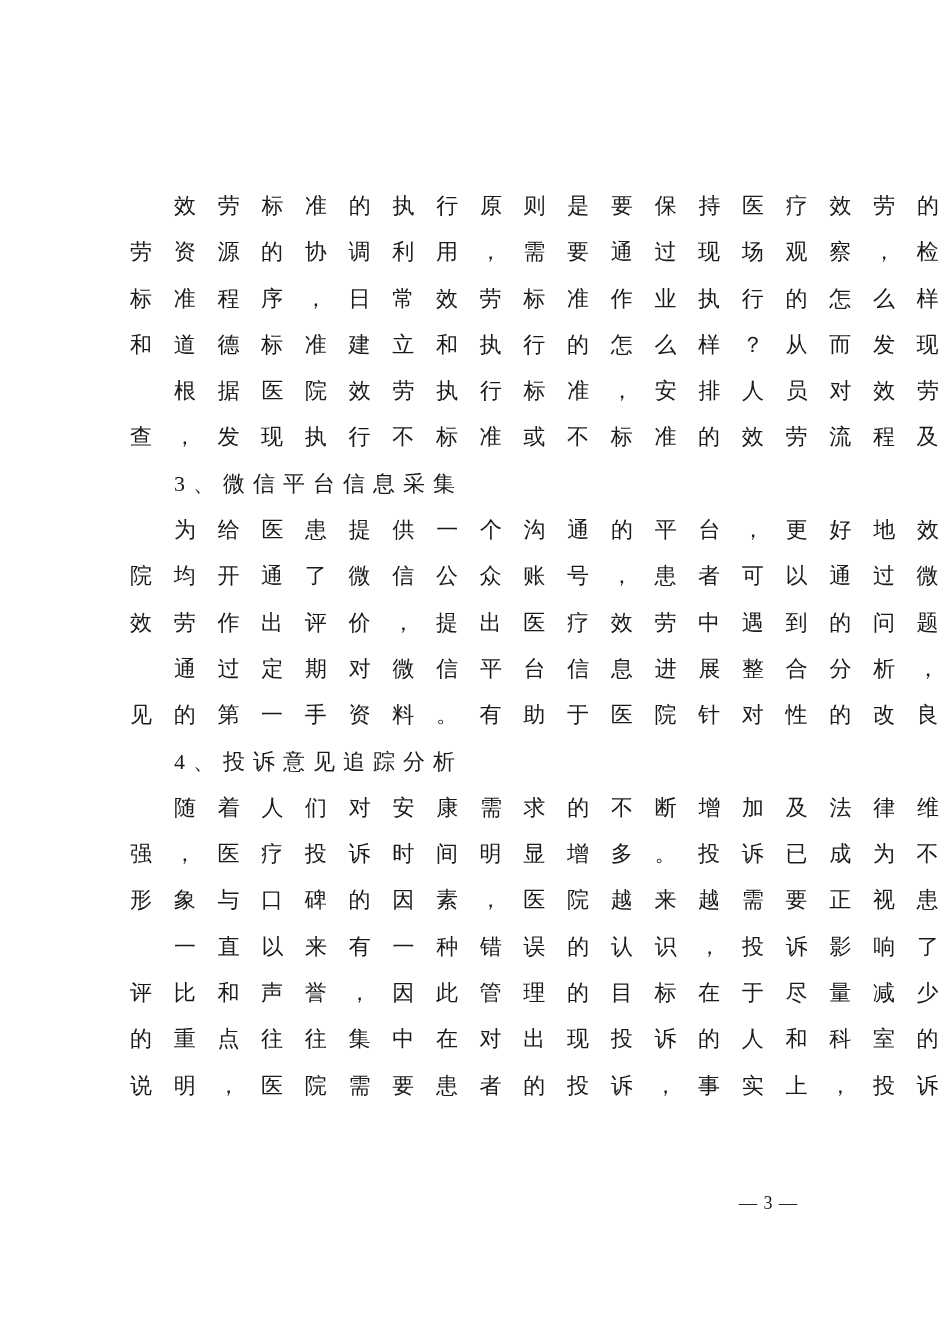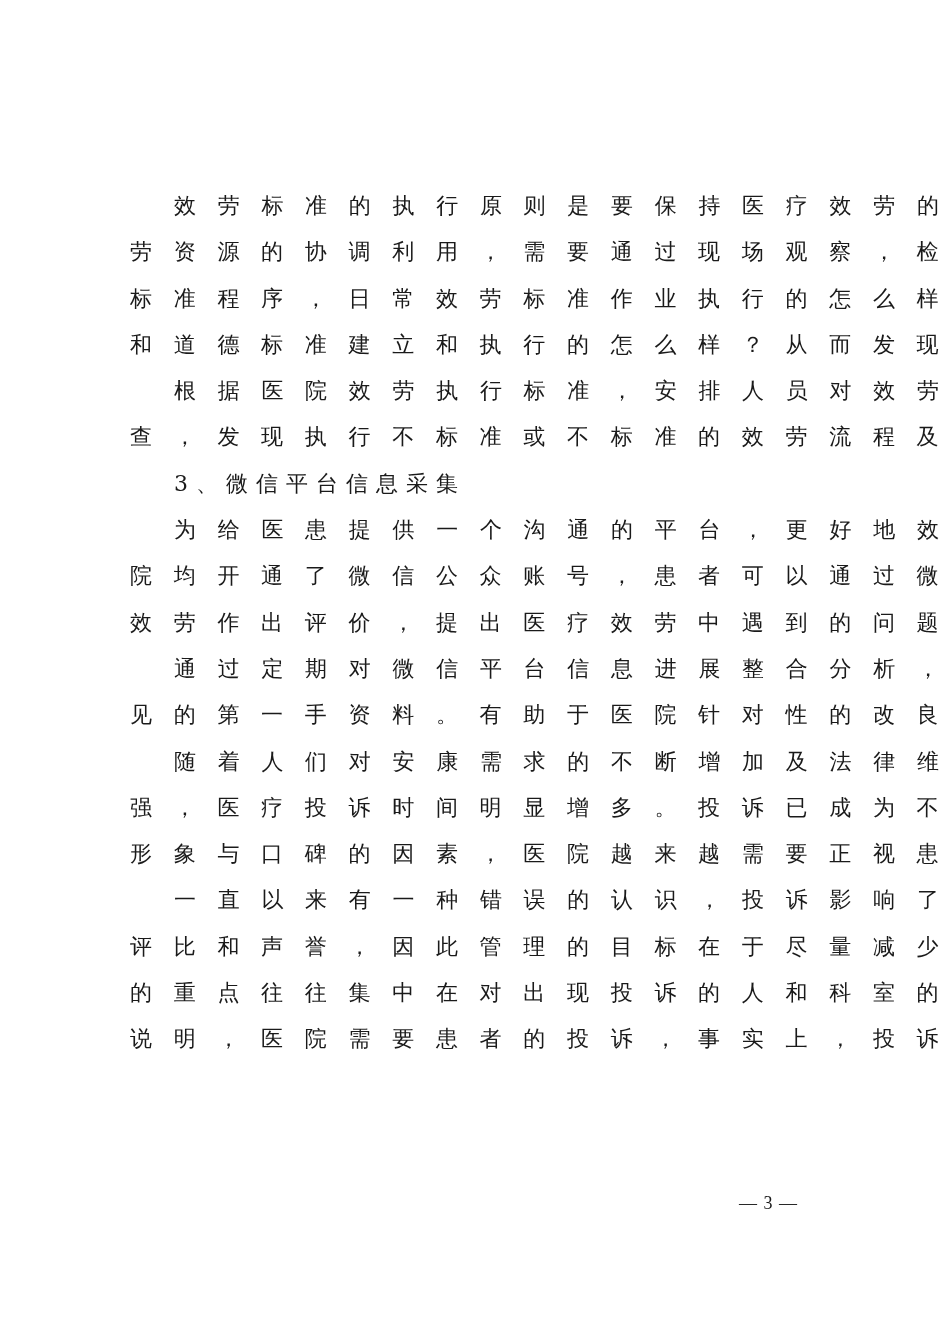--- a/index.html
+++ b/index.html
@@ -27,20 +27,21 @@
     font-size: 22px;
     white-space: nowrap;
     letter-spacing: 21.7px;
     overflow: visible;
   }
   .line.indent {
     padding-left: 44px;
   }
   .heading {
     letter-spacing: 8px;
+    font-family: Liberation Serif, serif;
   }
   .page-number {
     position: absolute;
     left: 739px;
     top: 1193px;
     font-size: 18px;
     font-family: "Liberation Serif", serif;
     color: #1a1a1a;
     letter-spacing: 1px;
   }
@@ -70,20 +71,23 @@
     <div class="line indent">为给医患提供一个沟通的平台，更好地效劳于患者，各医</div>
     <div class="line">院均开通了微信公众账号，患者可以通过微信平台及时对医院</div>
     <div class="line">效劳作出评价，提出医疗效劳中遇到的问题及建议。</div>
   </div>
 
   <div class="paragraph">
     <div class="line indent">通过定期对微信平台信息进展整合分析，可以获得患者意</div>
     <div class="line">见的第一手资料。有助于医院针对性的改良效劳。</div>
   </div>
 
+  <div class="paragraph">
+    <div class="line indent heading">4、投诉意见追踪分析</div>
+  </div>
 
   <div class="paragraph">
     <div class="line indent">随着人们对安康需求的不断增加及法律维权意识的不断增</div>
     <div class="line">强，医疗投诉时间明显增多。投诉已成为不可无视的影响医院</div>
     <div class="line">形象与口碑的因素，医院越来越需要正视患者的投诉。</div>
   </div>
 
   <div class="paragraph">
     <div class="line indent">一直以来有一种错误的认识，投诉影响了医院效劳质量的</div>
     <div class="line">评比和声誉，因此管理的目标在于尽量减少和消除投诉，管理</div>

